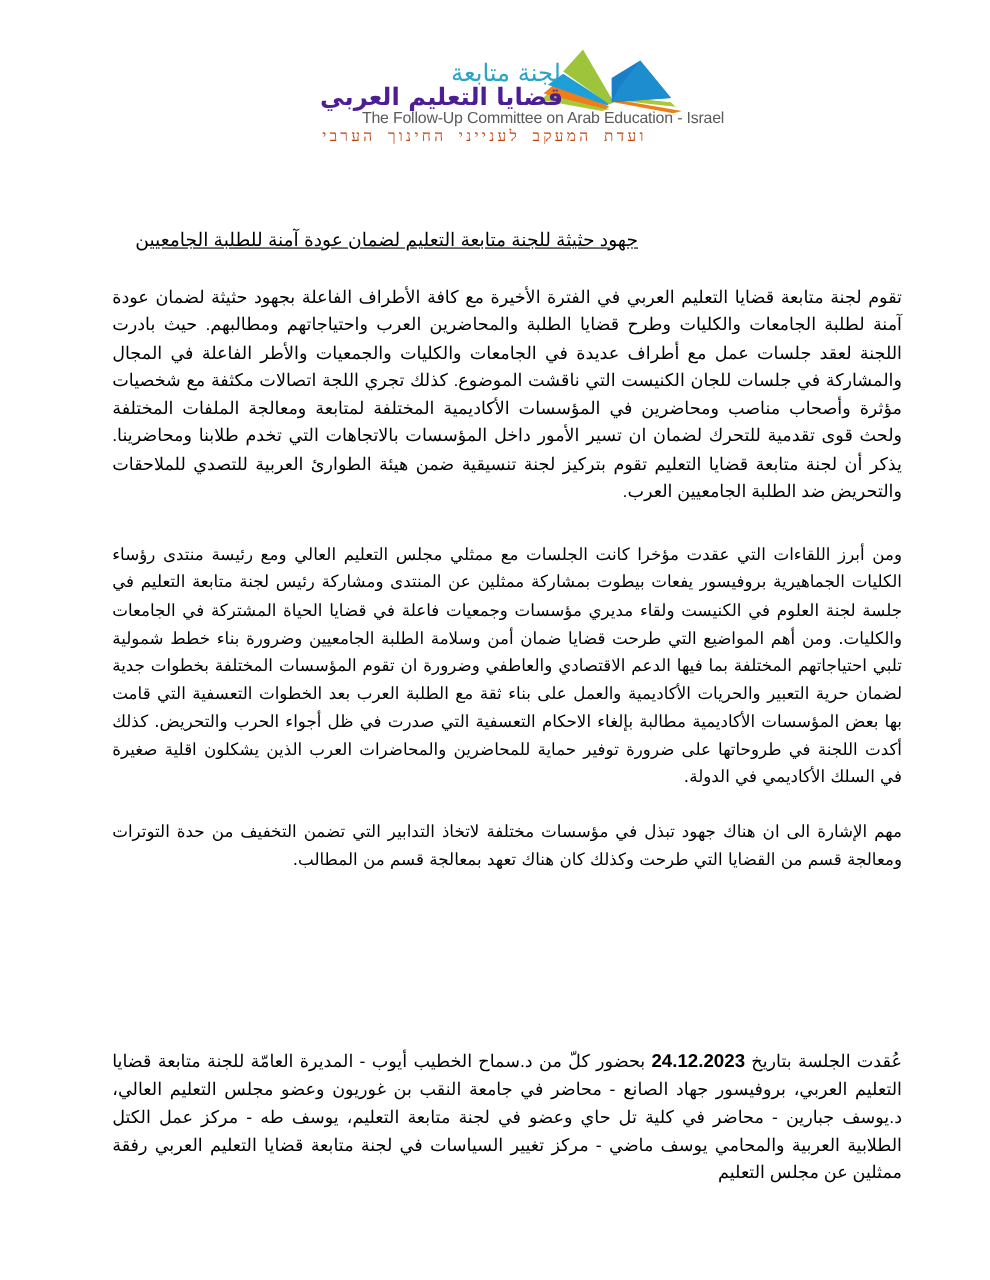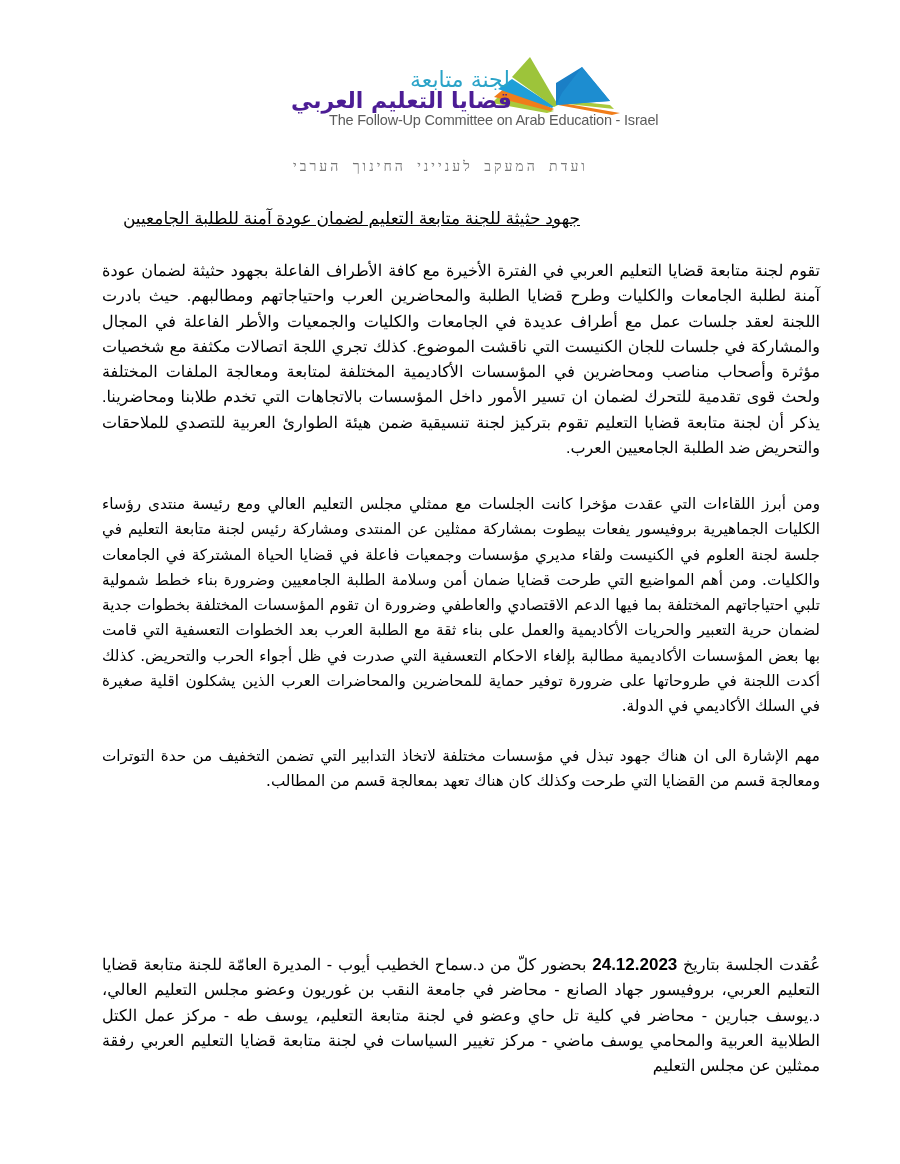--- a/index.html
+++ b/index.html
@@ -1,30 +1,30 @@
 <!DOCTYPE html>
 <html><head>
 <meta charset="utf-8">
 <style>
   html, body { margin: 0; padding: 0; background: #ffffff; }
   body { width: 900px; height: 1164px; position: relative; overflow: hidden;
          font-family: "DejaVu Sans", sans-serif; color: #000; }
   .page { position: absolute; left: 0; top: 0; width: 900px; height: 1164px; background: #fff; }
 
   
-  .logo { position: absolute; left: 285px; top: 45px; width: 345px; height: 95px; }
+  .logo { position: absolute; left: 285px; top: 33px; width: 345px; height: 95px; }
   .logo-svg { position: absolute; right: 8px; top: 8px; width: 130px; height: 62px; }
   .logo-ar1 { position: absolute; right: 120px; top: 24px; font-size: 22px; color: #2aa3c8;
               font-family: "DejaVu Sans", sans-serif; direction: rtl; line-height: 22px; white-space: nowrap; }
   .logo-ar2 { position: absolute; right: 118px; top: 44px; font-size: 22px; font-weight: bold; color: #4c1d95;
               font-family: "DejaVu Sans", sans-serif; direction: rtl; line-height: 24px; white-space: nowrap; }
   .logo-en { position: absolute; left: 4px; top: 67px; font-size: 14.5px; color: #5b5b5b;
              font-family: "Liberation Sans", sans-serif; white-space: nowrap; letter-spacing: -0.2px; margin-left: 40px; }
-  .logo-he { position: absolute; left: 8px; top: 83px; font-size: 14px; color: #737373;
-             font-family: "DejaVu Sans Mono", monospace; direction: rtl; white-space: nowrap; letter-spacing: 3px; margin-top: 30px; }
+  .logo-he { position: absolute; left: 8px; top: 83px; font-size: 14px; color: #c2410c;
+             font-family: "DejaVu Sans Mono", monospace; direction: rtl; white-space: nowrap; letter-spacing: 3px; }
 
   
   .heading { position: absolute; direction: rtl; text-align: right; text-decoration: underline;
              font-family: "Liberation Sans", sans-serif; font-size: 17px; white-space: nowrap; }
   .h1 { right: 320px; top: 208px; text-align: center; }
   .h2 { right: 78px; top: 906px; }
 
   .para { position: absolute; left: 102px; right: 80px; direction: rtl; text-align: justify;
           text-align-last: right; font-family: "DejaVu Sans", sans-serif; font-size: 15.2px; line-height: 25.3px; }
   .p1 { top: 258px; font-family: "Liberation Sans", sans-serif; font-size: 16px; }

